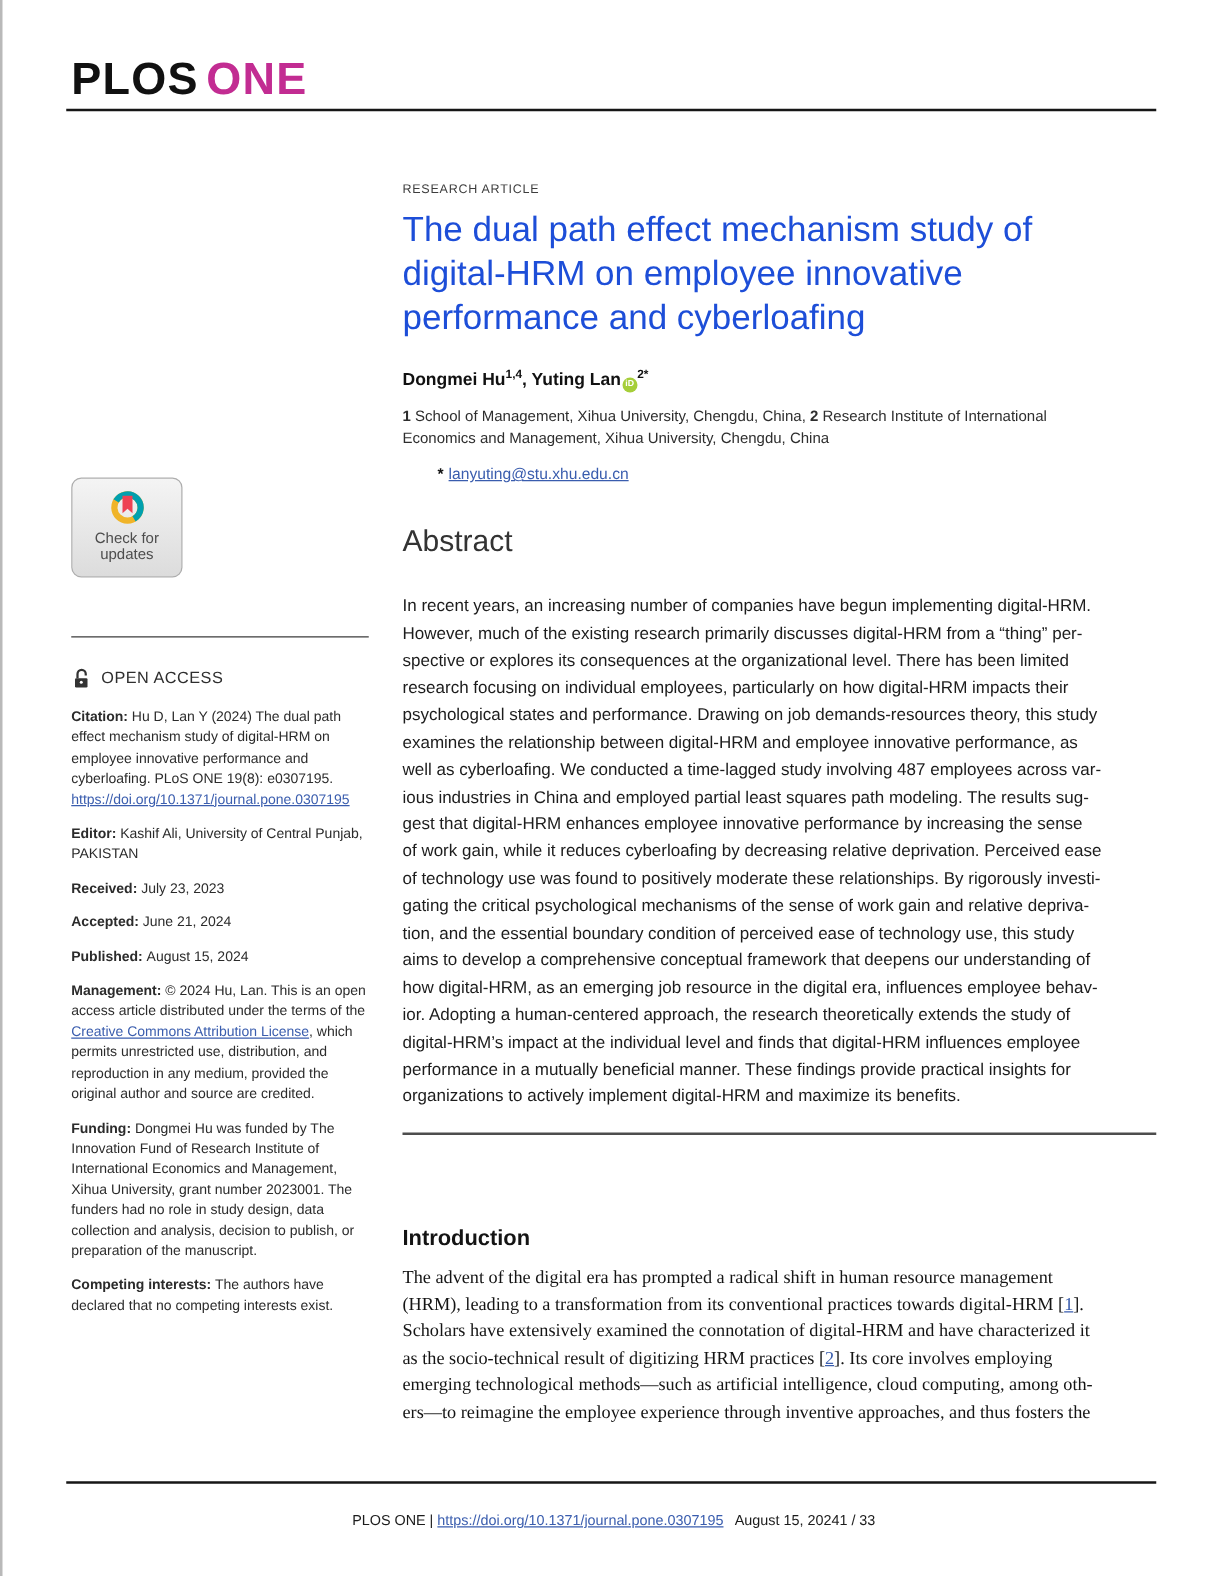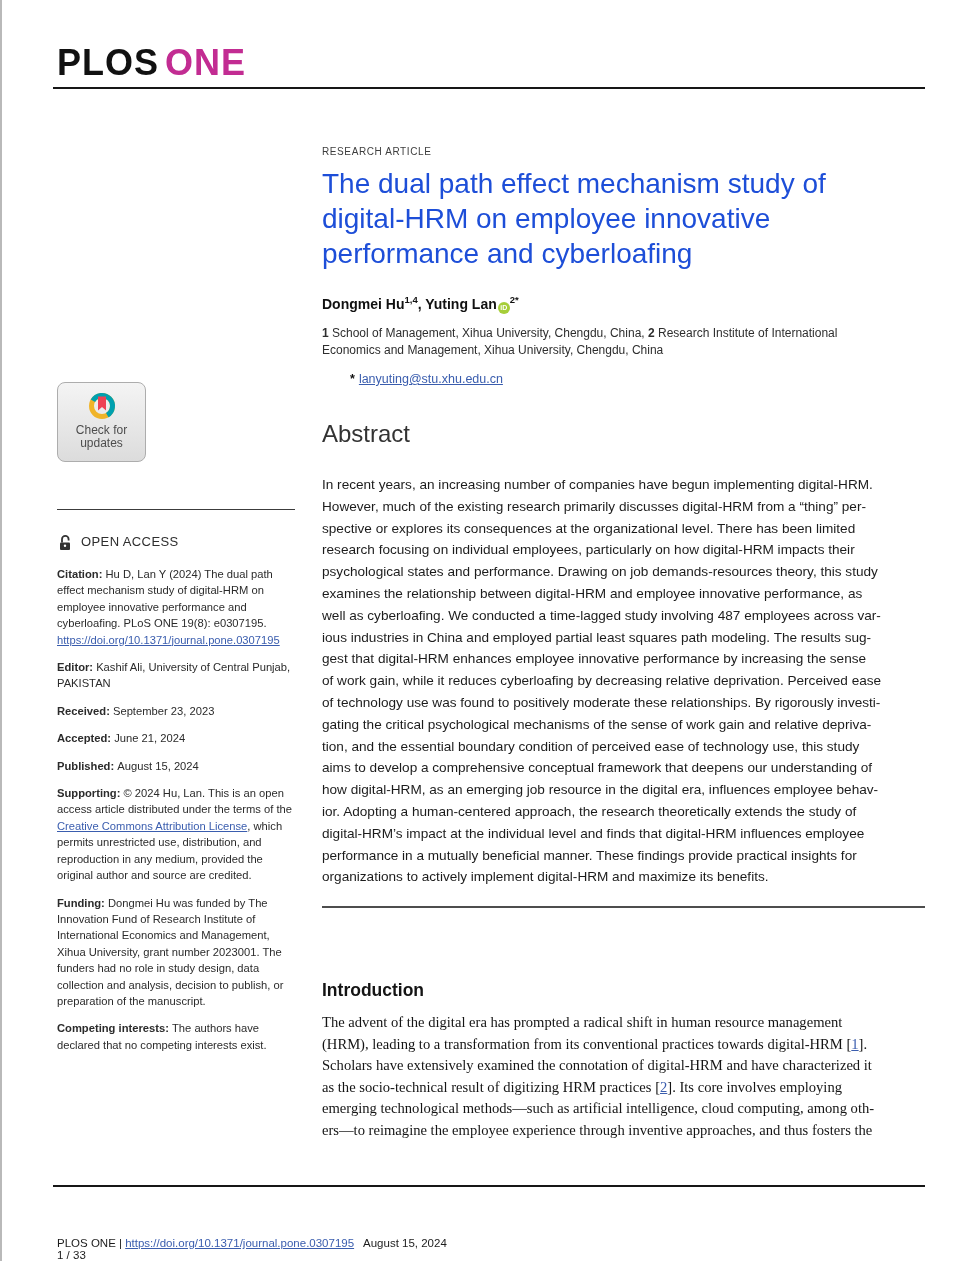--- a/index.html
+++ b/index.html
@@ -53,22 +53,22 @@
     line-height:21.8px;color:#1c1c1c;white-space:pre-line;}
   .abstract-rule{position:absolute;left:322px;top:906px;width:603px;height:2px;background:#4d4d4d;}
 
   .intro-heading{position:absolute;left:322px;top:980px;font-size:17.5px;font-weight:bold;color:#141414;}
   .intro-text{position:absolute;left:322px;top:1012px;width:612px;
     font-family:"Liberation Serif",serif;font-size:14.6px;line-height:21.6px;color:#141414;
     white-space:pre-line;}
 
   
   .footer-rule{position:absolute;left:53px;top:1185px;width:872px;height:2px;background:#161616;}
-  .footer{position:absolute;left:57px;top:1237px;width:868px;display:flex;
-    justify-content:flex-start;font-size:11.5px;color:#1c1c1c;flex-direction:column;}
+  .footer{position:absolute;left:57px;top:1211px;width:868px;display:flex;
+    justify-content:center;font-size:11.5px;color:#1c1c1c;}
   .footer-left{white-space:pre;}
 </style>
 </head>
 <body>
 
 <div class="page-edge"></div>
 
 <div class="logo">
   <span class="plos">PLOS</span><span class="one">ONE</span>
 </div>
@@ -92,24 +92,24 @@
       <path d="M5 8.5 V5.2 a3.3 3.3 0 0 1 6.6 0 V6.4" fill="none" stroke="#333" stroke-width="1.8"></path>
       <rect x="3" y="8.5" width="10" height="7.5" rx="1" fill="#333"></rect>
       <circle cx="8" cy="11.7" r="1.2" fill="#fff"></circle>
     </svg>
     <span class="oa-label">OPEN ACCESS</span>
   </div>
 
   <div class="side-blocks" id="side-blocks">
       <div class="side-block"><span class="seg-b">Citation: </span><span>Hu D, Lan Y (2024) The dual path effect mechanism study of digital-HRM on employee innovative performance and cyberloafing. PLoS ONE 19(8): e0307195. </span><span class="seg-l">https://doi.org/10.1371/journal.pone.0307195</span></div>
       <div class="side-block"><span class="seg-b">Editor: </span><span>Kashif Ali, University of Central Punjab, PAKISTAN</span></div>
-      <div class="side-block"><span class="seg-b">Received: </span><span>September 23, 2023</span></div>
+      <div class="side-block"><span class="seg-b">Received: </span><span>July 23, 2023</span></div>
       <div class="side-block"><span class="seg-b">Accepted: </span><span>June 21, 2024</span></div>
       <div class="side-block"><span class="seg-b">Published: </span><span>August 15, 2024</span></div>
-      <div class="side-block"><span class="seg-b">Supporting: </span><span>© 2024 Hu, Lan. This is an open access article distributed under the terms of the </span><span class="seg-l">Creative Commons Attribution License</span><span>, which permits unrestricted use, distribution, and reproduction in any medium, provided the original author and source are credited.</span></div>
+      <div class="side-block"><span class="seg-b">Management: </span><span>© 2024 Hu, Lan. This is an open access article distributed under the terms of the </span><span class="seg-l">Creative Commons Attribution License</span><span>, which permits unrestricted use, distribution, and reproduction in any medium, provided the original author and source are credited.</span></div>
       <div class="side-block"><span class="seg-b">Funding: </span><span>Dongmei Hu was funded by The Innovation Fund of Research Institute of International Economics and Management, Xihua University, grant number 2023001. The funders had no role in study design, data collection and analysis, decision to publish, or preparation of the manuscript.</span></div>
       <div class="side-block"><span class="seg-b">Competing interests: </span><span>The authors have declared that no competing interests exist.</span></div>
     </div>
 </div>
 
 <div class="kicker">RESEARCH ARTICLE</div>
 <h1 class="title">The dual path effect mechanism study of
 digital-HRM on employee innovative
 performance and cyberloafing</h1>
 

